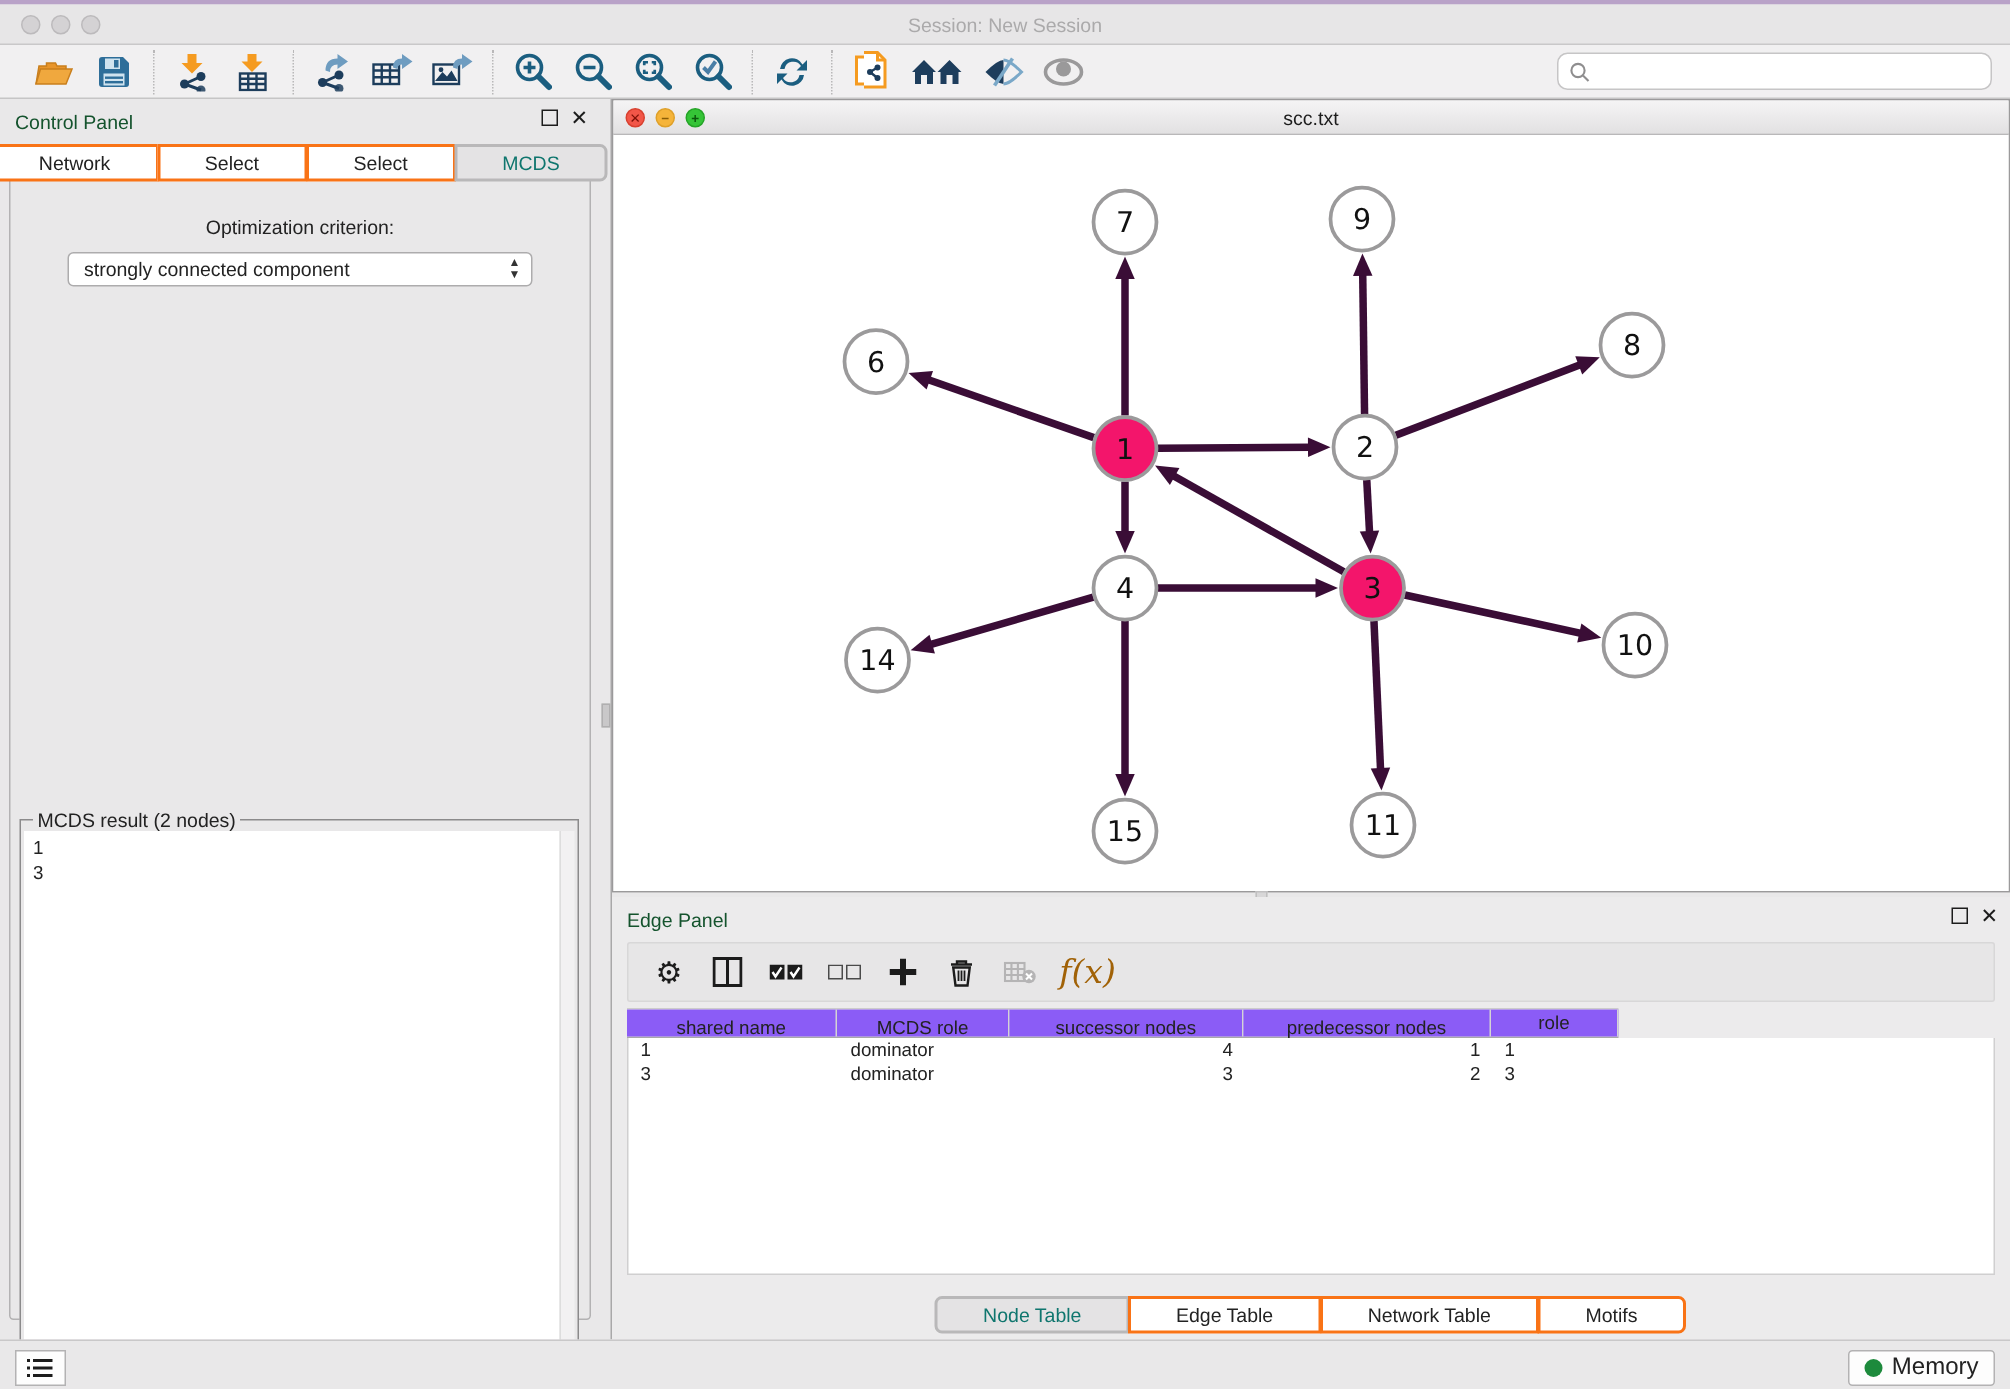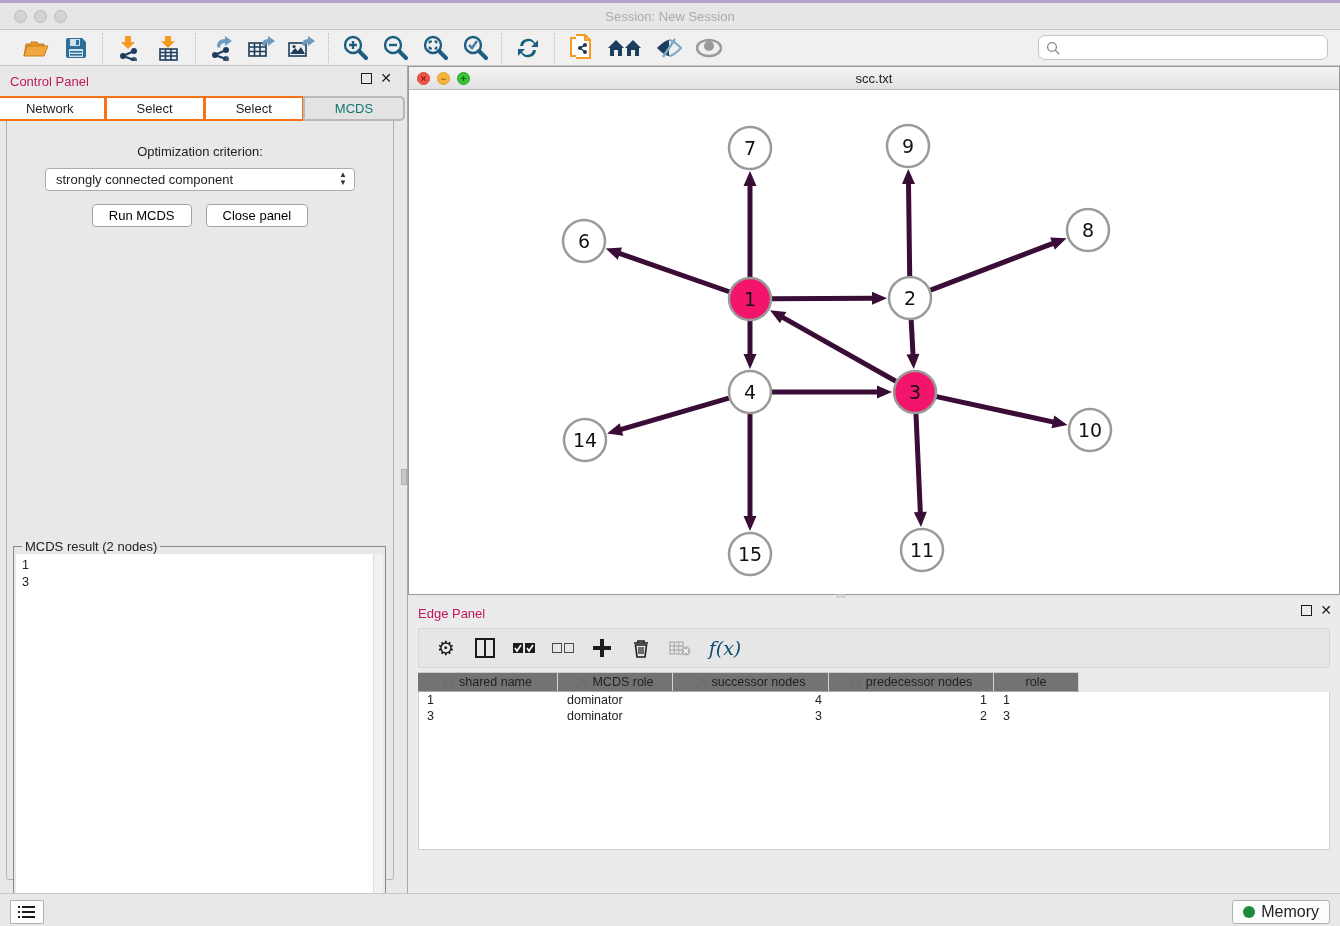--- a/index.html
+++ b/index.html
@@ -16,21 +16,21 @@
   #toolbar { position:absolute; left:0; top:27px; width:100%; height:36px; background:#f1f0f1; border-bottom:1px solid #c6c5c6; display:flex; align-items:center; padding-left:10px; }
   .tb-group { display:flex; align-items:center; gap:12px; padding:0 12px; }
   .tb-sep { width:1px; height:30px; border-left:1px dotted #b9b8b9; }
   .tb-btn { width:28px; height:28px; display:flex; align-items:center; justify-content:center; cursor:pointer; }
   #search-wrap { position:absolute; right:12px; top:5px; width:290px; height:25px; background:#fff; border:1px solid #c6c5c6; border-radius:7px; display:flex; align-items:center; padding:0 7px; }
   #search-wrap input { border:none; outline:none; flex:1; font-size:12px; background:transparent; font-family:inherit; }
 
   
   #control-panel { position:absolute; left:0; top:63px; width:400px; height:827px; }
   .panel-head { position:relative; height:30px; }
-  .panel-head .ph-title { position:absolute; left:10px; top:8px; font-size:13px; color:#be185d; }
+  .panel-head .ph-title { position:absolute; left:10px; top:8px; font-size:13px; color:#14532d; }
   .ph-icons { position:absolute; right:8px; top:7px; display:flex; gap:8px; }
   .ph-float { width:11px; height:11px; border:1.5px solid #1c1c1c; }
   .ph-close { font-weight:bold; font-size:14px; color:#1c1c1c; line-height:11px; }
   #cp-tabs { position:absolute; left:0; top:30px; width:100%; display:flex; justify-content:center; z-index:2; }
   .tab { border:2px solid #f97316; background:#fff; padding:3px 30px; font-size:13px; margin-left:-1px; }
   .tab:first-child { border-top-left-radius:5px; border-bottom-left-radius:5px; }
   .tab:last-child { border-top-right-radius:5px; border-bottom-right-radius:5px; }
   .tab.active { background:#e4e3e4; color:#0f766e; border-color:#b9b8b9; }
   #cp-body { position:absolute; left:6px; top:51px; width:388px; height:763px; background:#e9e8e9; border:1px solid #b3b2b3; border-radius:3px; }
   #opt-label { text-align:center; margin-top:26px; font-size:13px; }
@@ -58,23 +58,23 @@
   #light-max { left:48px; background:#35c437; border:1px solid #24a426; color:#0b570c; }
   #net-canvas { position:absolute; left:0; top:23px; width:930px; height:504px; background:#fff; }
   #graph-svg { width:100%; height:100%; }
   .node-label { font-family:"DejaVu Sans",sans-serif; font-size:19px; fill:#111; }
 
   
   #table-panel { position:absolute; left:408px; top:595px; width:932px; height:295px; background:#eceBec; background:#ecebec; }
   #tbl-toolbar { position:absolute; left:10px; top:30px; width:912px; height:40px; background:#e7e6e7; border:1px solid #d8d7d8; border-radius:2px; display:flex; align-items:center; gap:17px; padding-left:16px; }
   .tt-btn { display:flex; align-items:center; justify-content:center; width:22px; height:22px; }
   .gear-glyph { font-size:20px; color:#1c1c1c; }
-  .fx-glyph { font-family:"DejaVu Serif",serif; font-style:italic; font-size:19px; color:#0c4a6e; }
+  .fx-glyph { font-family:"DejaVu Serif",serif; font-style:italic; font-size:22px; color:#a16207; }
   #tbl-header { position:absolute; left:10px; top:74px; height:20px; display:flex; background:#f2f1f2; border-top:1px solid #cccbcc; border-bottom:1px solid #a9a8a9; }
-  .th-cell { display:flex; align-items:center; justify-content:center; gap:5px; font-size:12.5px; border-right:1px solid #d4d3d4; background:#737373; height:100%; }
+  .th-cell { display:flex; align-items:center; justify-content:center; gap:5px; font-size:12.5px; border-right:1px solid #d4d3d4; background:#8b5cf6; height:100%;flex-direction:column; }
   #tbl-body { position:absolute; left:10px; top:94px; width:912px; height:158px; background:#fff; border:1px solid #d0cfd0; border-top:none; }
   .tr-row { display:flex; height:16px; line-height:16px; font-size:12.5px; }
   .td-cell { padding:0 8px; overflow:hidden; }
   #tbl-tabs { position:absolute; left:0; bottom:4px; width:100%; display:flex; justify-content:center; }
 
   
   #statusbar { position:absolute; left:0; top:890px; width:100%; height:36px; background:#e9e8e9; border-top:1px solid #c9c8c9; }
   #list-btn { position:absolute; left:10px; top:6px; width:34px; height:24px; background:#fdfdfd; border:1px solid #b3b2b3; display:flex; align-items:center; justify-content:center; }
   #memory-btn { position:absolute; right:10px; top:6px; height:24px; background:#fdfdfd; border:1px solid #b3b2b3; border-radius:3px; display:flex; align-items:center; gap:6px; padding:0 10px; font-size:16px; }
   #memory-dot { width:12px; height:12px; border-radius:50%; background:#1d8a3c; }
@@ -262,24 +262,20 @@
         <div class="tab">Network</div>
         <div class="tab">Select</div>
         <div class="tab">Select</div>
         <div class="tab active">MCDS</div>
       </div>
     <div id="cp-body">
       <div id="opt-label">Optimization criterion:</div>
       <div id="criterion">
         <span>strongly connected component</span>
         <span class="stepper">▲<br>▼</span>
-      </div>
-      <div id="cp-buttons">
-        <button class="cp-btn">Run MCDS</button>
-        <button class="cp-btn">Close panel</button>
       </div>
       <div id="mcds-result">
         <span id="mcds-legend">MCDS result (2 nodes)</span>
         <div id="mcds-text">1
 3</div>
         <div id="mcds-scroll"></div>
       </div>
     </div>
   </div>
 
@@ -483,20 +479,26 @@
           <div class="td-cell" style="width: 85px; text-align: left;">1</div>
         </div>
         <div class="tr-row">
           <div class="td-cell" style="width: 140px; text-align: left;">3</div>
           <div class="td-cell" style="width: 115px; text-align: left;">dominator</div>
           <div class="td-cell" style="width: 156px; text-align: right;">3</div>
           <div class="td-cell" style="width: 165px; text-align: right;">2</div>
           <div class="td-cell" style="width: 85px; text-align: left;">3</div>
         </div>
       </div>
+    <div id="tbl-tabs">
+        <div class="tab active">Node Table</div>
+        <div class="tab">Edge Table</div>
+        <div class="tab">Network Table</div>
+        <div class="tab">Motifs</div>
+      </div>
   </div>
 
   <div id="statusbar">
     <div id="list-btn">
       <svg width="18" height="14" viewBox="0 0 18 14">
           <g stroke="#1c1c1c" stroke-width="2">
             <path d="M4 2 H17 M4 7 H17 M4 12 H17"></path>
           </g>
           <g fill="#1c1c1c">
             <rect x="0" y="1" width="2" height="2"></rect>

